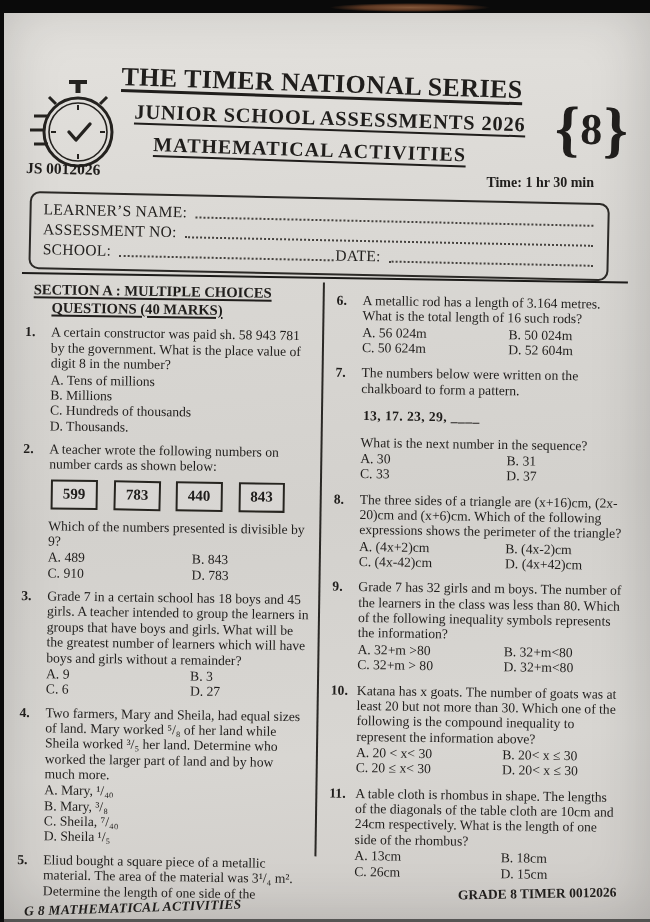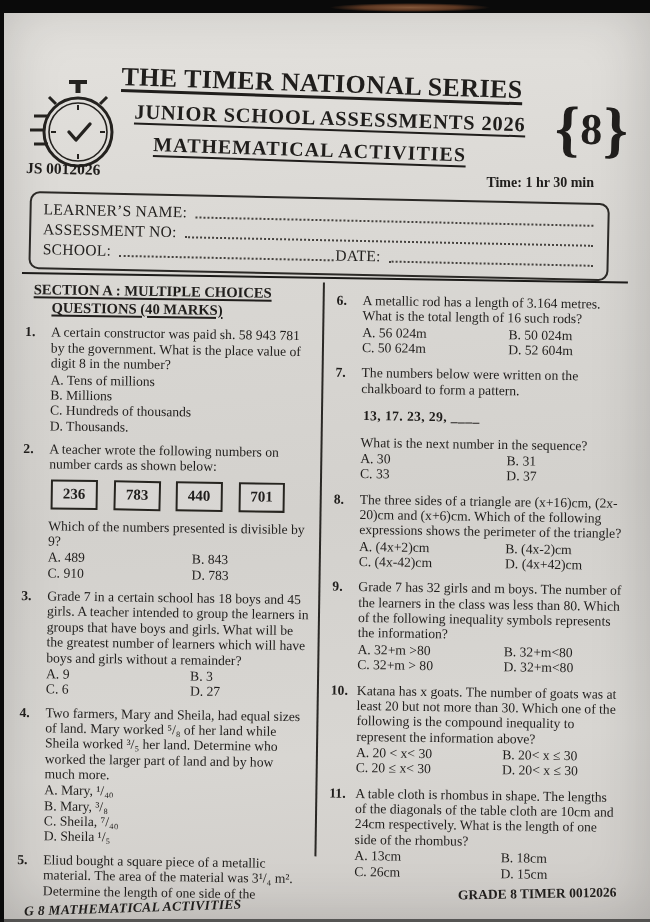--- a/index.html
+++ b/index.html
@@ -153,24 +153,24 @@
               <div class="opt">C. Hundreds of thousands</div>
               <div class="opt">D. Thousands.</div>
             </div>
           </div>
         </div>
         <div class="q">
           <div class="qnum">2.</div>
           <div class="qbody">
             <div class="seg-p">A teacher wrote the following numbers on number cards as shown below:</div>
             <div class="cards">
-              <span class="card">236</span>
+              <span class="card">599</span>
               <span class="card">783</span>
               <span class="card">440</span>
-              <span class="card">701</span>
+              <span class="card">843</span>
             </div>
             <div class="seg-p">Which of the numbers presented is divisible by 9?</div>
             <div class="opts grid">
               <div class="opt">A. 489</div>
               <div class="opt">B. 843</div>
               <div class="opt">C. 910</div>
               <div class="opt">D. 783</div>
             </div>
           </div>
         </div>

